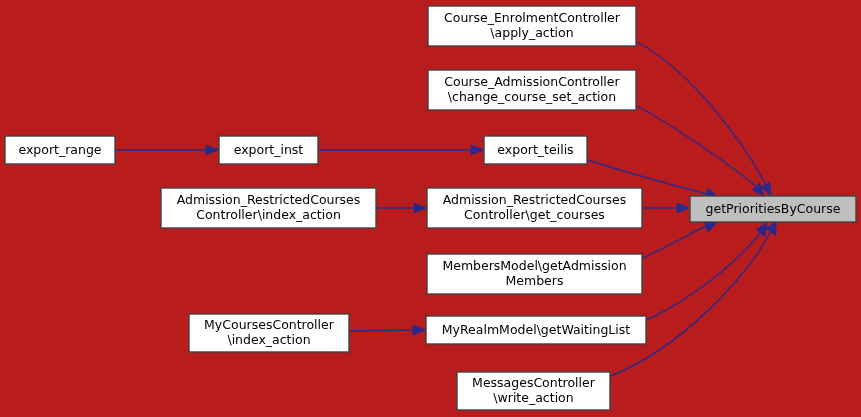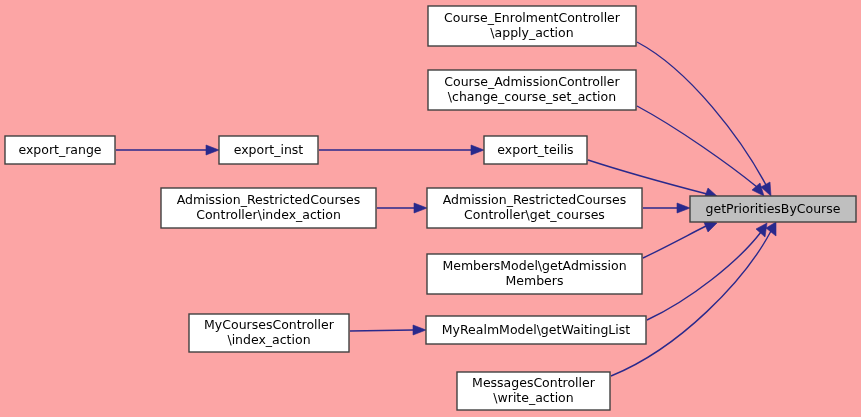--- a/index.html
+++ b/index.html
@@ -4,21 +4,21 @@
 <style>
   html, body {
     margin: 0;
     padding: 0;
     background: #ffffff;
   }
   #canvas {
     position: relative;
     width: 861px;
     height: 417px;
-    background: #fca5a5;
+    background: #b91c1c;
     font-family: "DejaVu Sans", sans-serif;
     overflow: hidden;
   }
   svg#graph {
     position: absolute;
     top: 0; left: 0;
     width: 861px;
     height: 417px;
   }
   .node-box {

